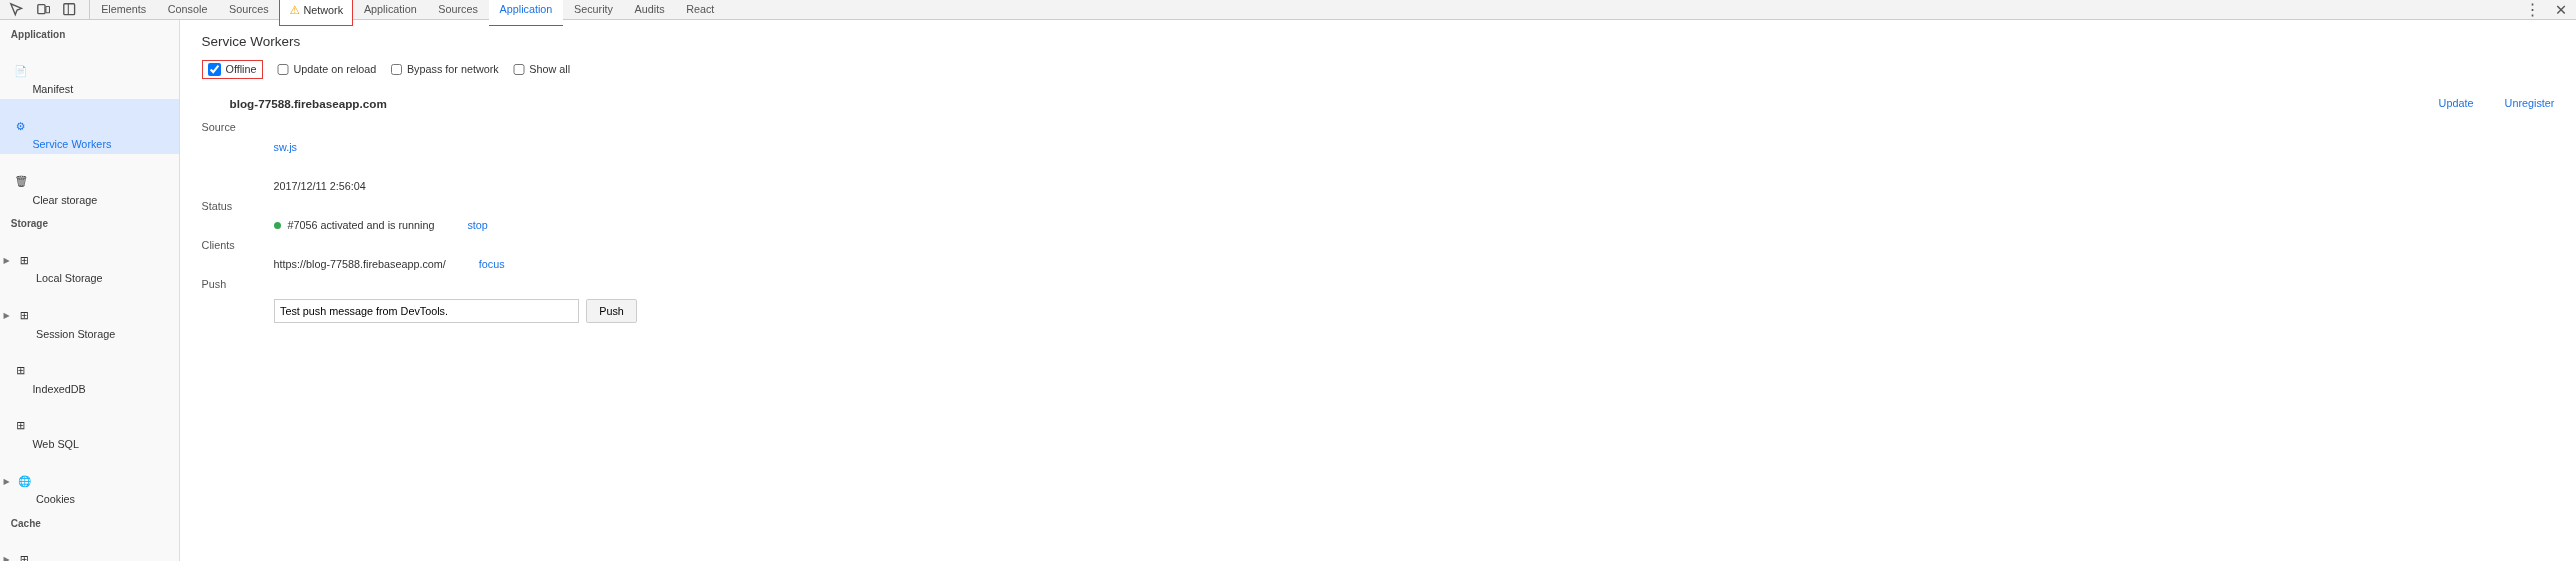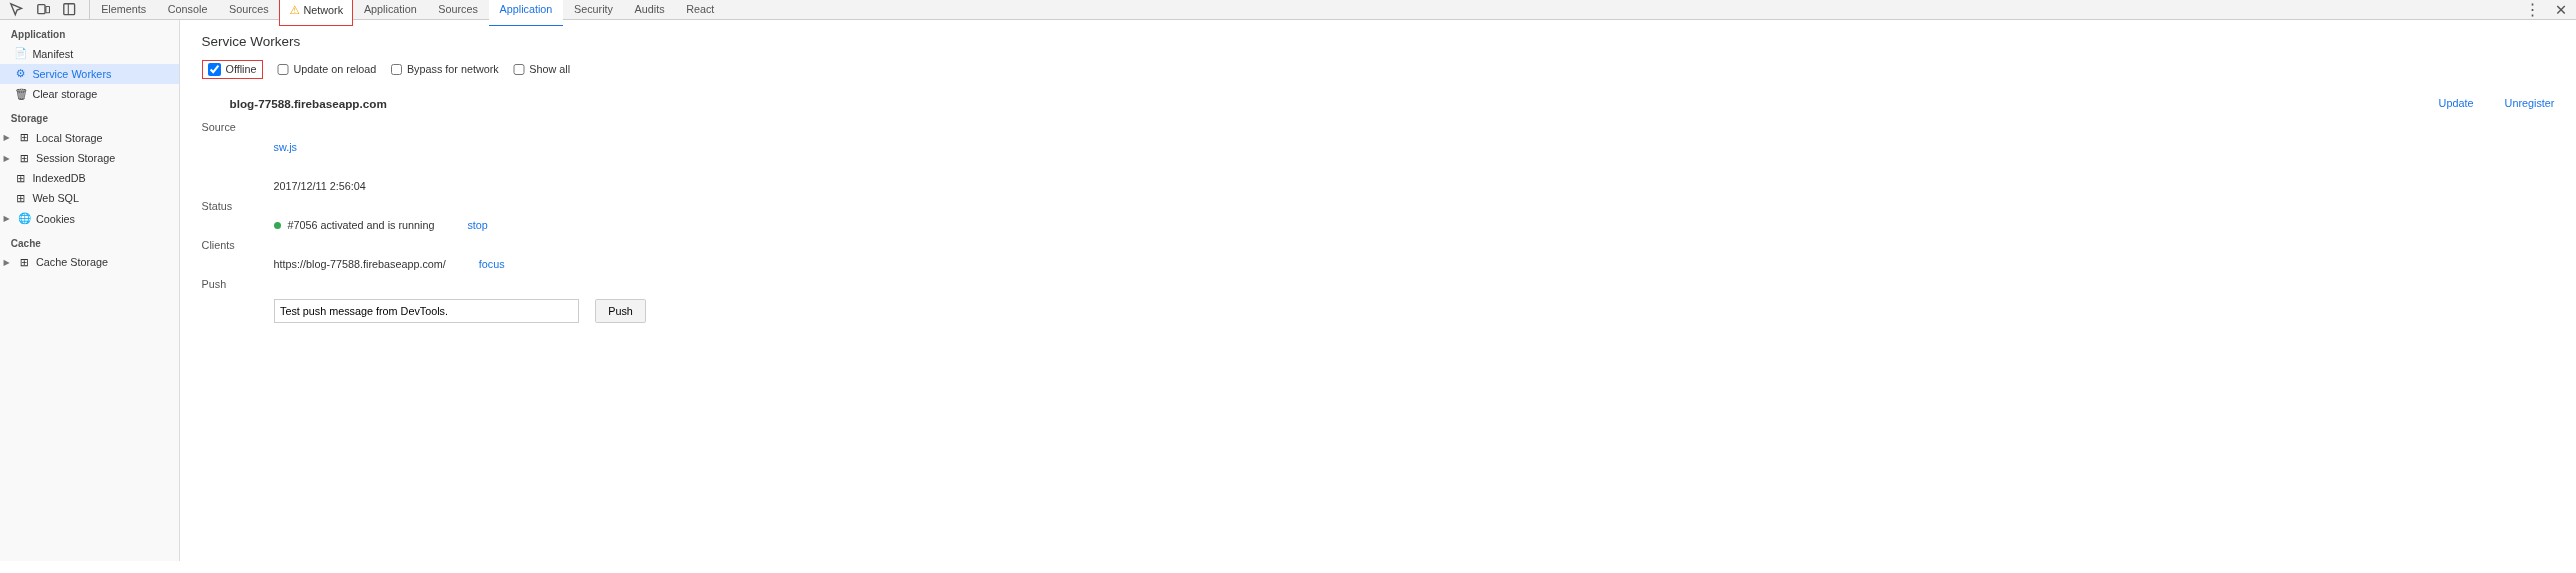--- a/index.html
+++ b/index.html
@@ -118,21 +118,21 @@
     .sidebar-arrow {
       font-size: 8px;
       color: #777;
       width: 9px;
     }
     .sidebar-item-icon {
       font-size: 10.8px;
       width: 12.6px;
       text-align: center;
     }
-    .sidebar-item-text { flex: 1; }
+    .sidebar-item-text { flex: 1; margin-top: 36px; }
 
     
     .content {
       flex: 1;
       padding: 14.4px 21.6px;
       overflow-y: auto;
     }
 
     .content-title {
       font-size: 13.5px;
@@ -219,21 +219,21 @@
       width: 7.2px; height: 7.2px;
       border-radius: 50%;
       background: #34a853;
       margin-right: 3.6px;
     }
 
     
     .push-row {
       display: flex;
       align-items: center;
-      gap: 16px;
+      gap: 7px;
       margin-top: 1.8px;
     }
     .push-input {
       width: 305px;
       height: 23.4px;
       border: 0.9px solid #ccc;
       padding: 0 5.4px;
       font-size: 10.8px;
       outline: none;
     }

